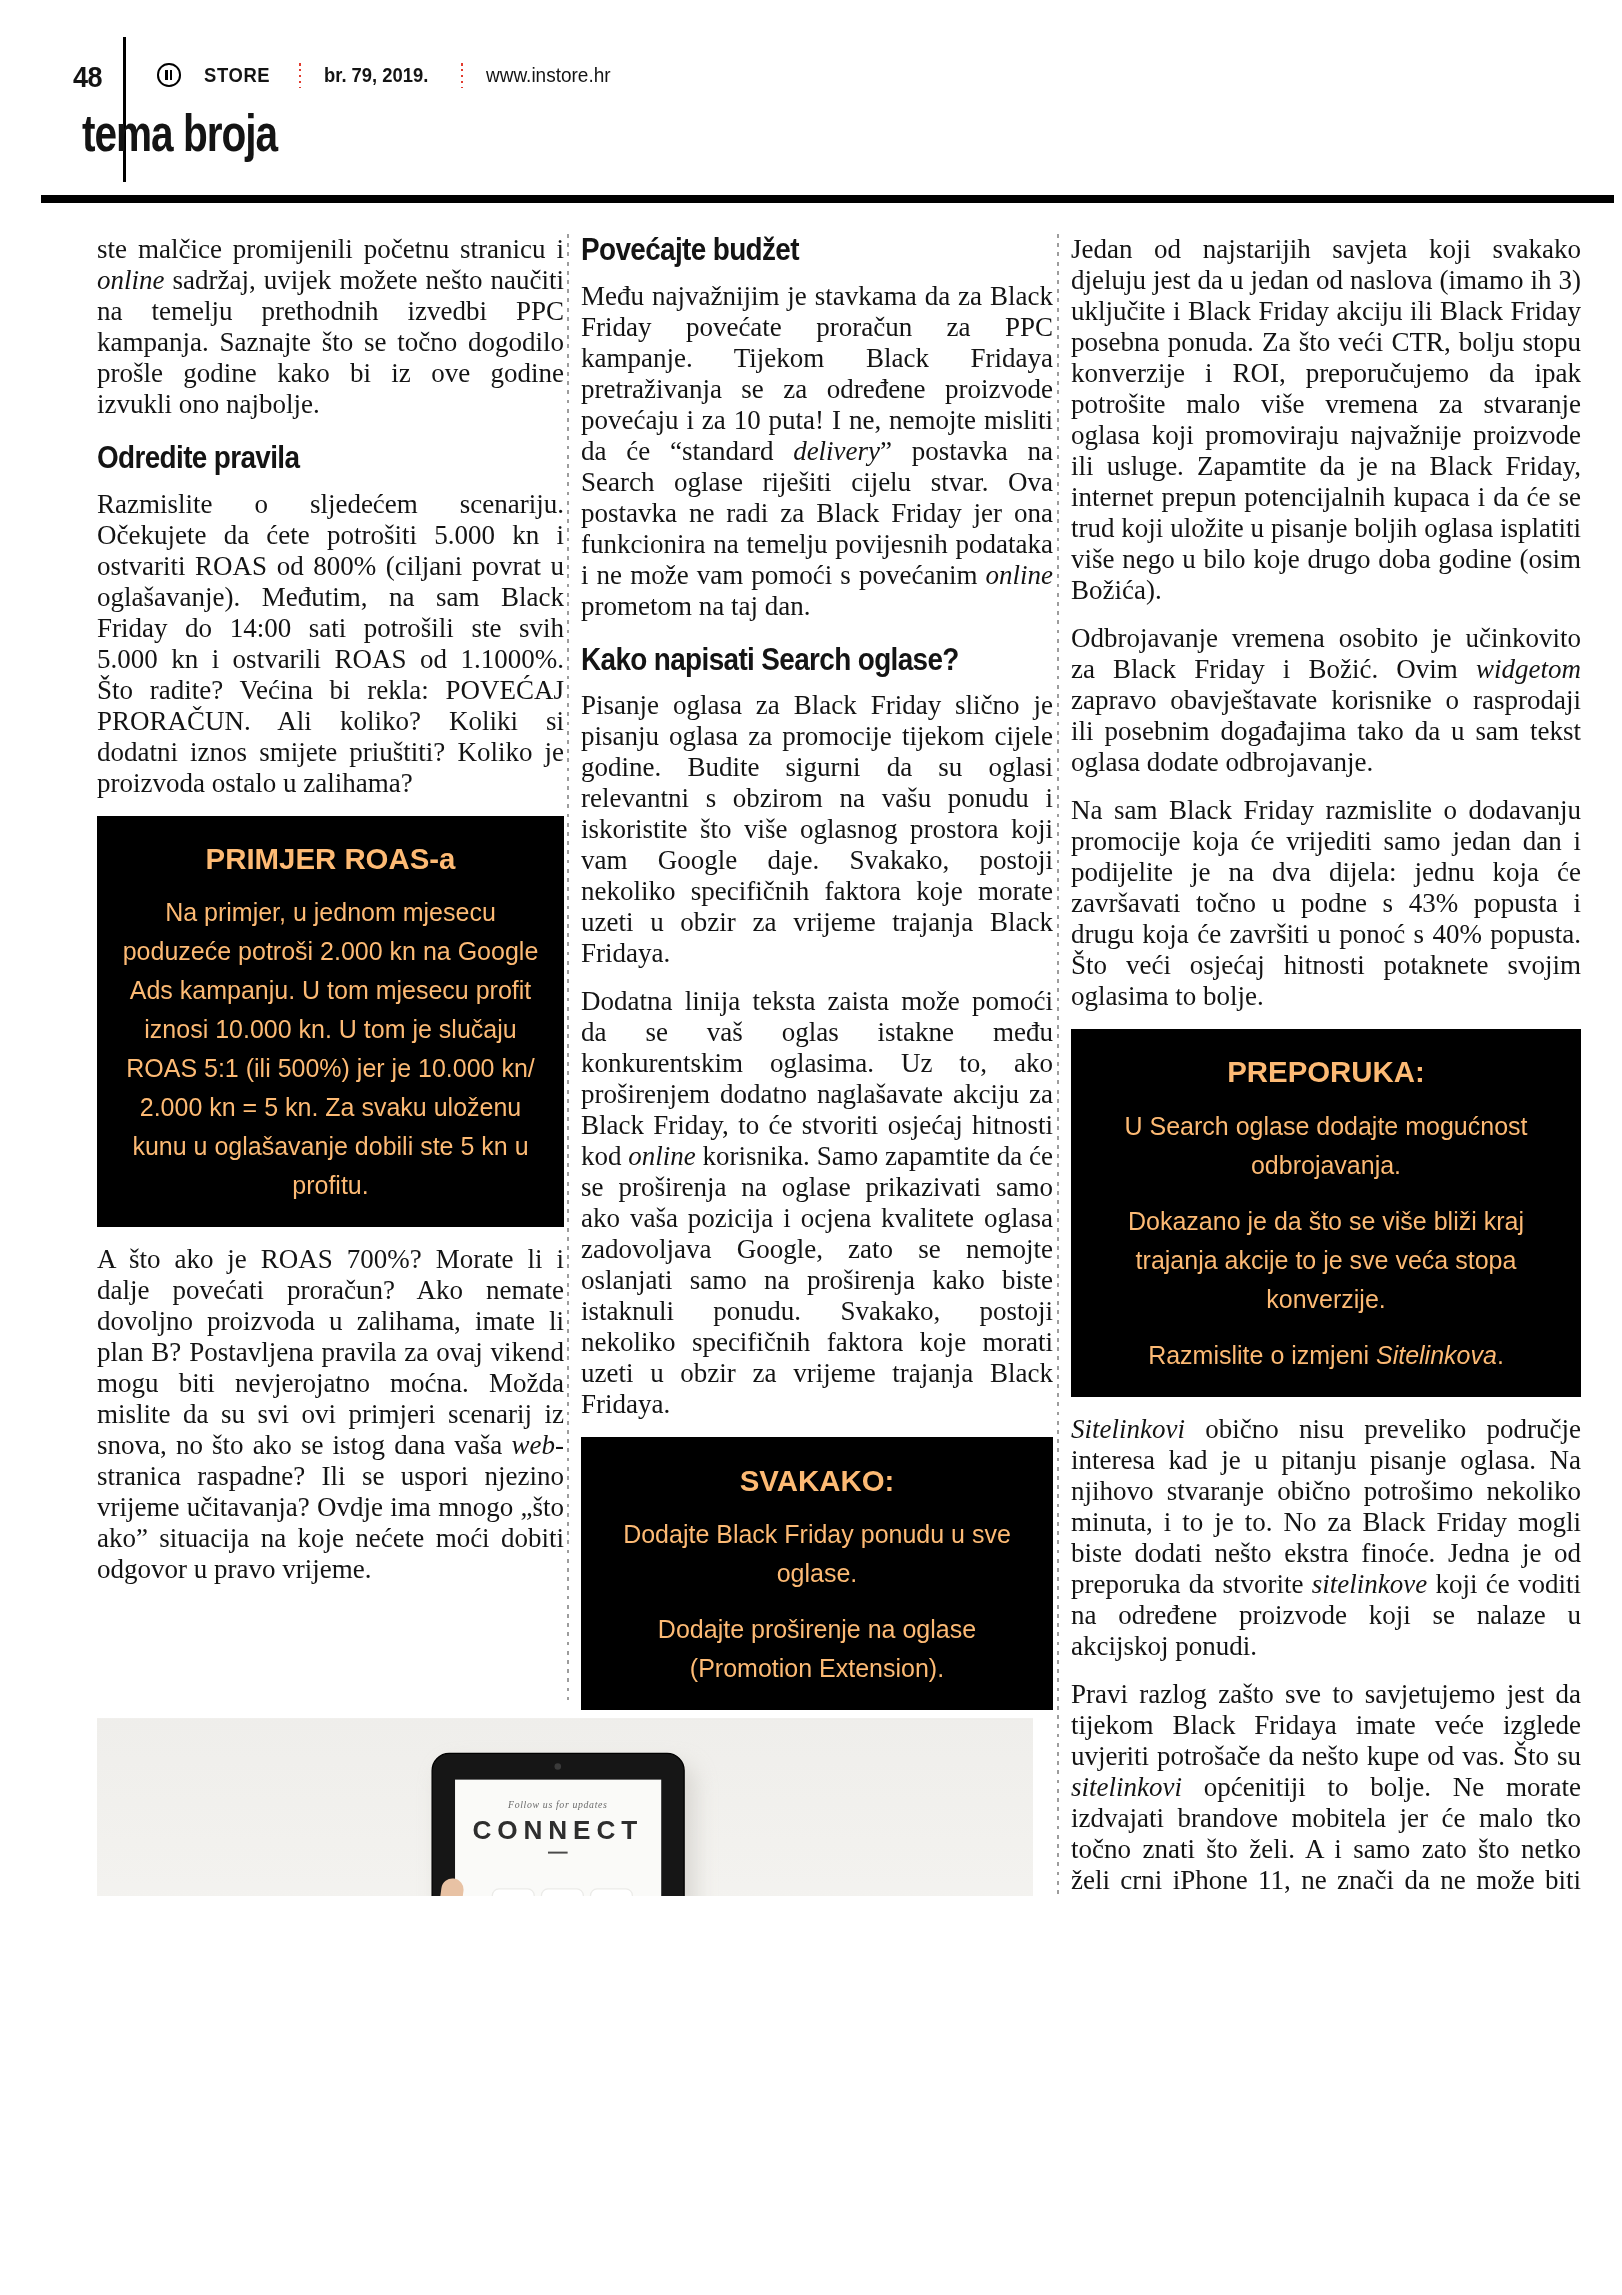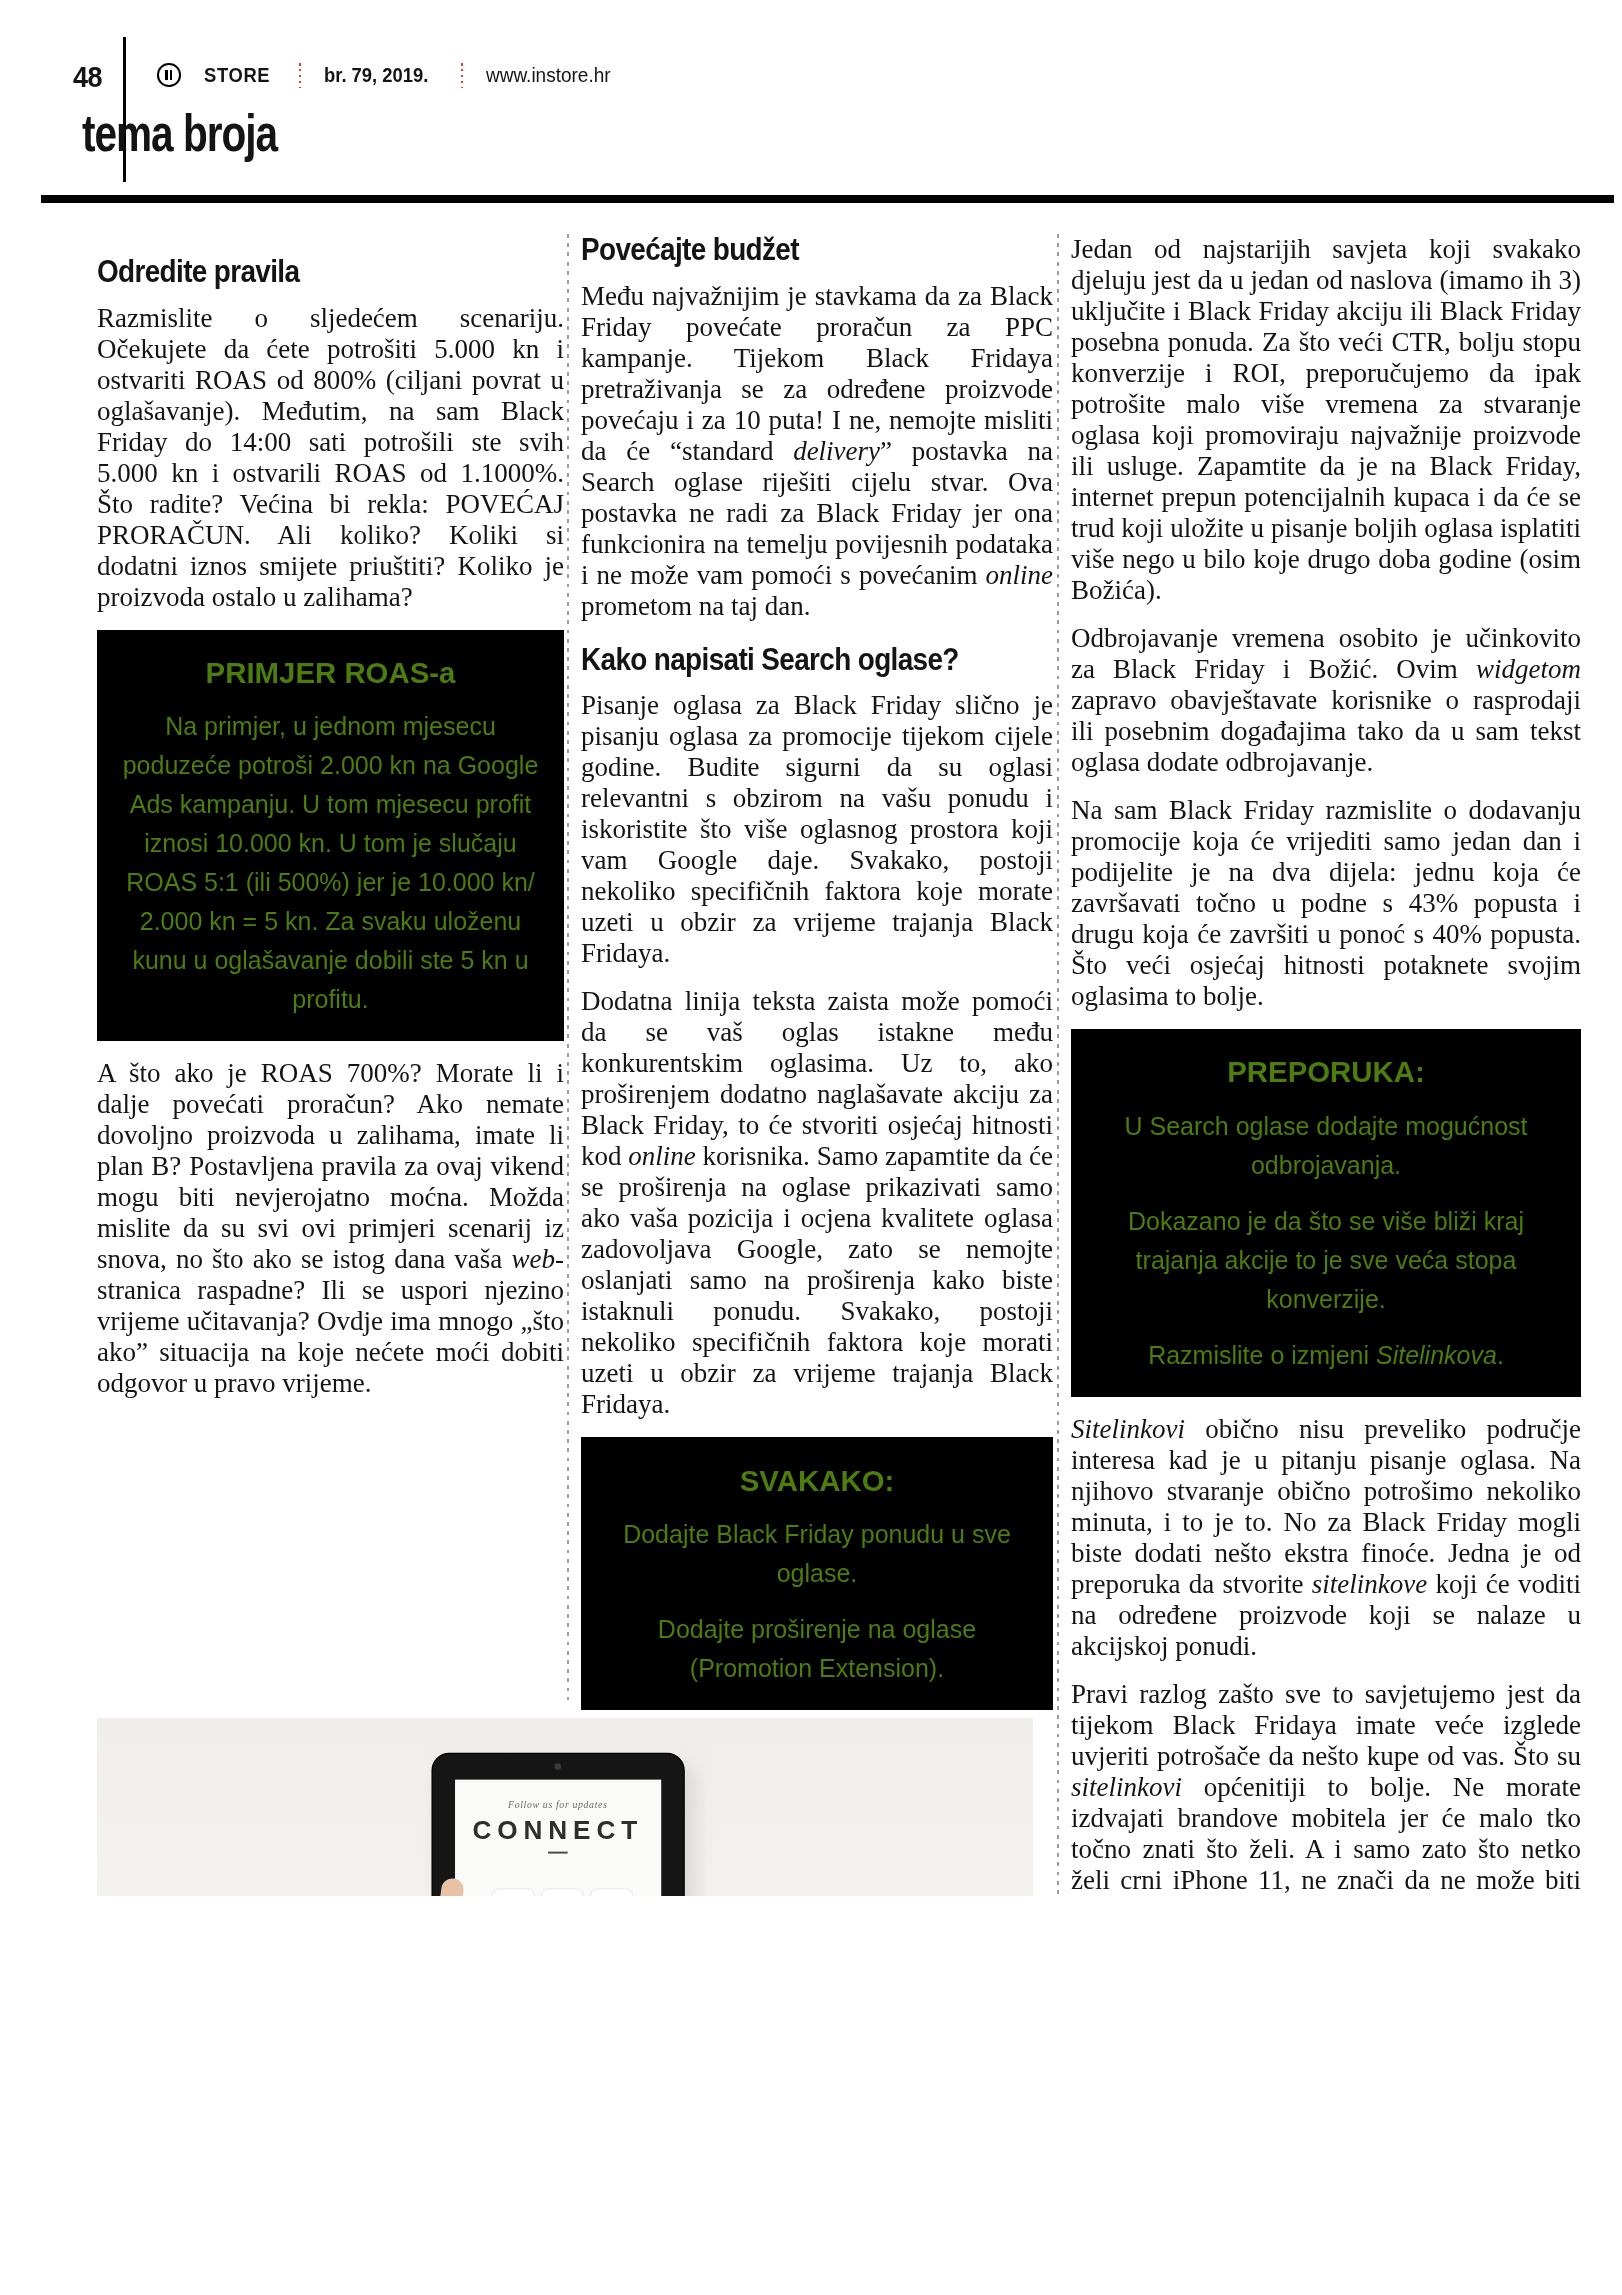--- a/index.html
+++ b/index.html
@@ -32,21 +32,21 @@
   #col1{left:97px;width:467px;}
   #col2{left:581px;width:472px;}
   #col3{left:1071px;width:510px;}
   .col p.body{margin:0 0 17px 0;}
   .col p.last{margin-bottom:0;}
   h2.sub{font-family:"Liberation Sans",sans-serif;font-weight:bold;font-size:31px;letter-spacing:-0.7px;
          margin:22px 0 15.7px 0;transform:scaleX(.9);transform-origin:left;white-space:nowrap;}
   h2.first{margin-top:0;}
 
   
-  .bbox{background:#000;color:#4d7c0f;font-family:"Liberation Sans",sans-serif;text-align:center;
+  .bbox{background:#000;color:#fdba74;font-family:"Liberation Sans",sans-serif;text-align:center;
         padding:22px 17px;margin:17px 0;}
   .bbox .btitle{font-weight:bold;font-size:29.4px;margin:5.2px 0 19.6px 0;letter-spacing:0;}
   .bbox .btitle.it{}
   .bbox p{font-size:25px;line-height:39px;margin:8px 0 17px 0;}
   .bbox p:last-child{margin-bottom:0;}
 
   
   .photo{position:absolute;left:97px;top:1718px;width:936px;height:533px;}
   .photo svg{display:block;}
 </style>
@@ -68,20 +68,21 @@
     <span class="red-dots"></span>
     <span class="brand-site">www.instore.hr</span>
   </div>
   <h1 class="section-title">tema broja</h1>
   <div class="head-rule"></div>
 
   <div class="vsep" id="sep1"></div>
   <div class="vsep" id="sep2"></div>
 
   <div class="col" id="col1">
+    <p class="body">ste malčice promijenili početnu stranicu i <i>online</i> sadržaj, uvijek možete nešto naučiti na temelju prethodnih izvedbi PPC kampanja. Saznajte što se točno dogodilo prošle godine kako bi iz ove godine izvukli ono najbolje.</p>
     <h2 class="sub">Odredite pravila</h2>
     <p class="body">Razmislite o sljedećem scenariju. Očekujete da ćete potrošiti 5.000 kn i ostvariti ROAS od 800% (ciljani povrat u oglašavanje). Međutim, na sam Black Friday do 14:00 sati potrošili ste svih 5.000 kn i ostvarili ROAS od 1.1000%. Što radite? Većina bi rekla: POVEĆAJ PRORAČUN. Ali koliko? Koliki si dodatni iznos smijete priuštiti? Koliko je proizvoda ostalo u zalihama?</p>
     <div class="bbox">
       <div class="btitle">PRIMJER ROAS-a</div>
       <p>Na primjer, u jednom mjesecu poduzeće potroši 2.000 kn na Google Ads kampanju. U tom mjesecu profit iznosi 10.000 kn. U tom je slučaju ROAS 5:1 (ili 500%) jer je 10.000 kn/ 2.000 kn = 5 kn. Za svaku uloženu kunu u oglašavanje dobili ste 5 kn u profitu.</p>
     </div>
     <p class="body last">A što ako je ROAS 700%? Morate li i dalje povećati proračun? Ako nemate dovoljno proizvoda u zalihama, imate li plan B? Postavljena pravila za ovaj vikend mogu biti nevjerojatno moćna. Možda mislite da su svi ovi primjeri scenarij iz snova, no što ako se istog dana vaša <i>web</i>-stranica raspadne? Ili se uspori njezino vrijeme učitavanja? Ovdje ima mnogo „što ako” situacija na koje nećete moći dobiti odgovor u pravo vrijeme.</p>
   </div>
 
   <div class="col" id="col2">

